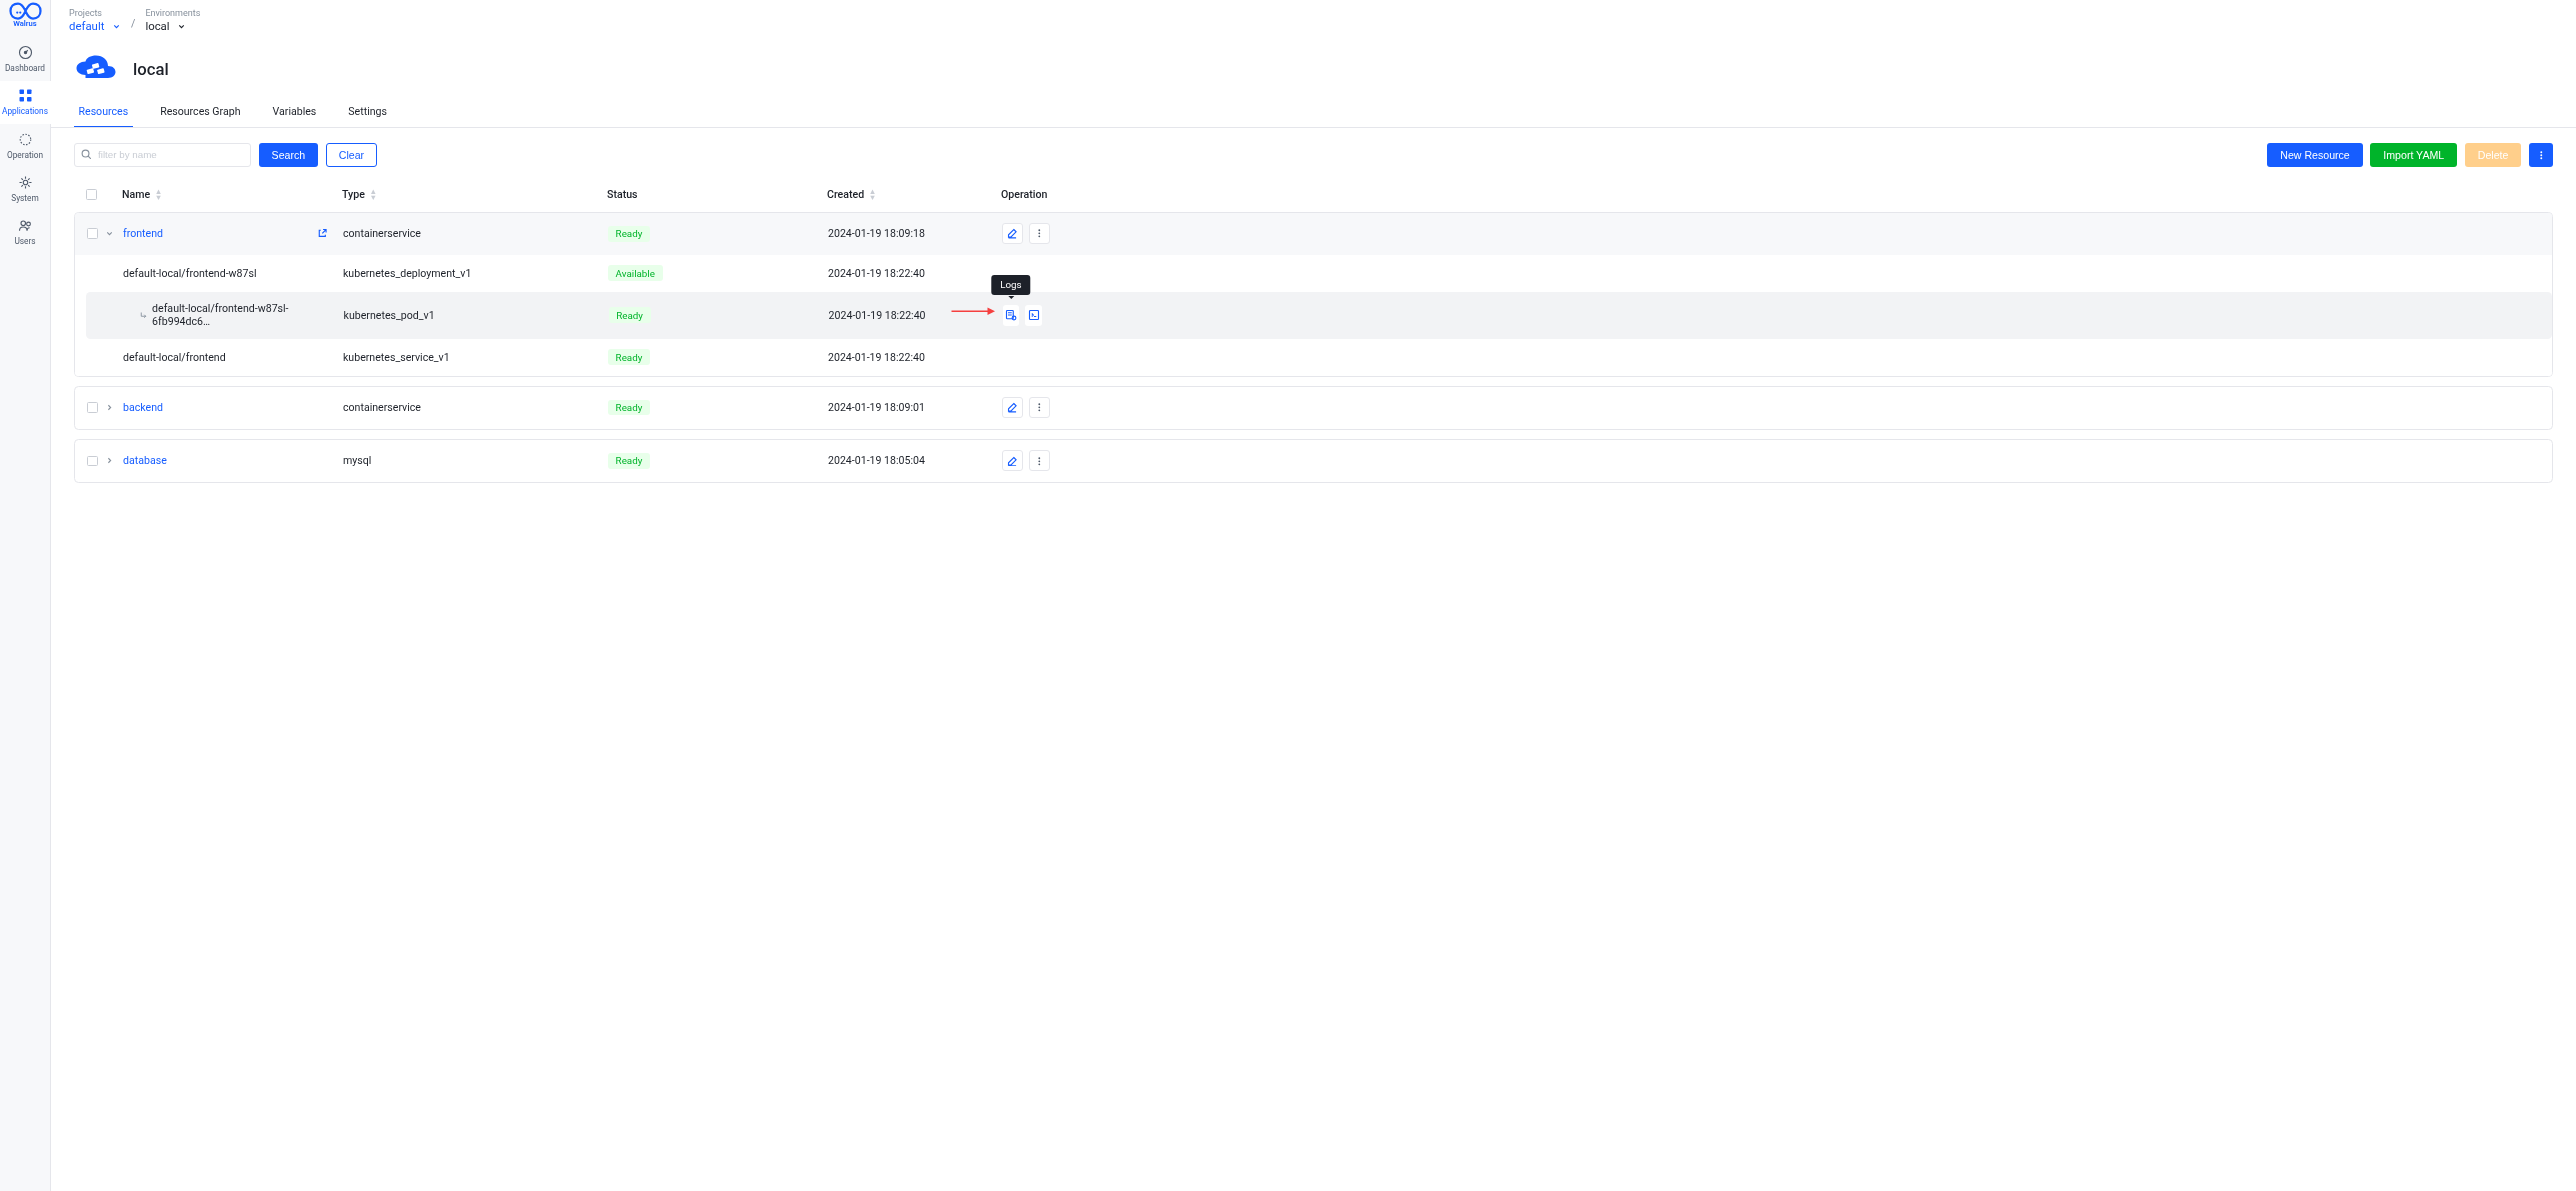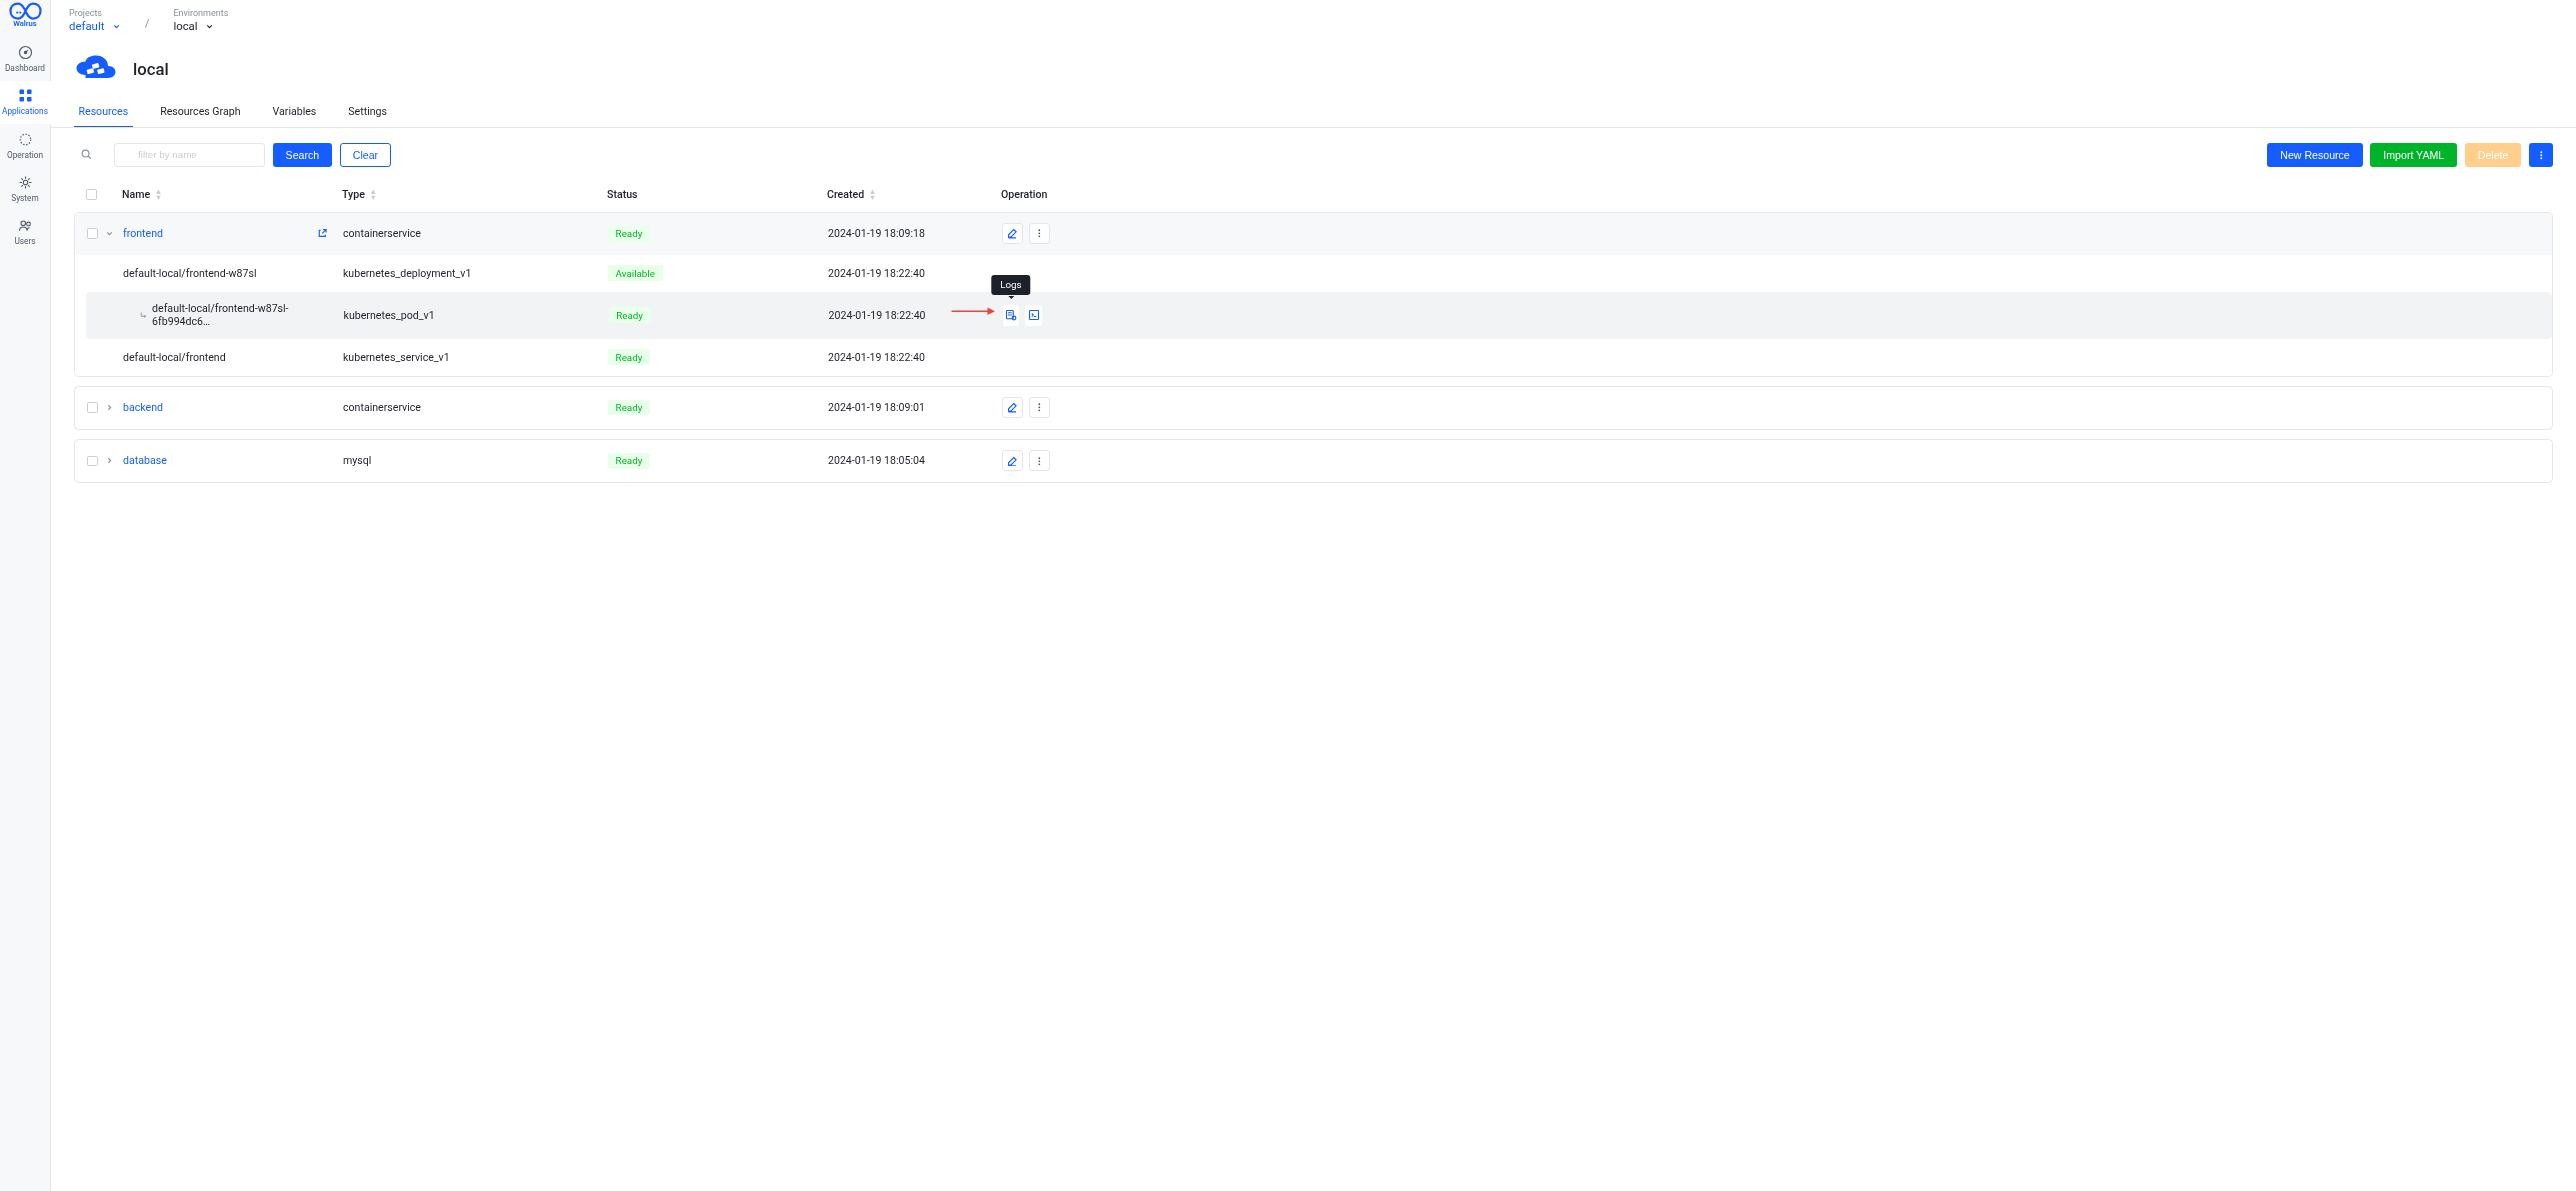--- a/index.html
+++ b/index.html
@@ -14,41 +14,41 @@
 .logo-text { font-size: 7.6px; font-weight: 600; color: #165dff; margin-top: -1.5px; }
 .nav-item { width: 51px; padding: 7.6px 0; display: flex; flex-direction: column; align-items: center; gap: 3px; cursor: pointer; color: #4e5969; }
 .nav-item.active { background: #fff; color: #165dff; }
 .nav-item .icon { width: 15px; height: 15px; display: flex; align-items: center; justify-content: center; }
 .nav-item .label { font-size: 8.3px; }
 
 
 .main { flex: 1; display: flex; flex-direction: column; overflow: auto; }
 
 
-.breadcrumb { display: flex; align-items: center; padding: 7.6px 18px 3px; gap: 24px; }
+.breadcrumb { display: flex; align-items: center; padding: 7.6px 18px 3px; gap: 10px; }
 .bc-col { display: flex; flex-direction: column; gap: 1.5px; }
 .bc-label { font-size: 9px; color: #86909c; }
 .bc-value { display: flex; align-items: center; gap: 7.6px; font-size: 11.4px; color: #1d2129; cursor: pointer; }
 .bc-value.link { color: #165dff; }
 .bc-sep { color: #86909c; align-self: flex-end; padding-bottom: 3px; }
 
 
 .env-header { display: flex; align-items: center; gap: 15px; padding: 18px 23px 13.6px; }
 .env-icon { width: 44px; height: 30px; }
 .env-title { font-size: 16.7px; font-weight: 500; }
 
 
 .tabs { display: flex; gap: 23px; padding: 0 23px; border-bottom: 0.8px solid #e5e6eb; }
 .tab { padding: 7.6px 4.5px; cursor: pointer; font-size: 10.6px; color: #1d2129; border-bottom: 1.5px solid transparent; }
 .tab.active { color: #165dff; border-bottom-color: #165dff; text-align: right; }
 
 
 .toolbar { display: flex; align-items: center; padding: 15px 23px 10.6px; gap: 7.6px; }
 .search-wrap { position: relative; }
-.search-input { width: 151px; height: 24px; padding: 0 7.6px 0 23px; border: 0.8px solid #e5e6eb; border-radius: 3px; font-size: 9.8px; color: #1d2129; margin-left: 40px; }
+.search-input { width: 177px; height: 24px; padding: 0 7.6px 0 23px; border: 0.8px solid #e5e6eb; border-radius: 3px; font-size: 9.8px; color: #1d2129; }
 .search-input::placeholder { color: #c9cdd4; }
 .search-icon { position: absolute; left: 6.8px; top: 6px; color: #86909c; }
 .btn { height: 24px; padding: 0 12px; border-radius: 3px; font-size: 10.6px; cursor: pointer; border: 0.8px solid transparent; display: inline-flex; align-items: center; }
 .btn-primary { background: #165dff; color: #fff; }
 .btn-outline { background: #fff; border-color: #165dff; color: #165dff; }
 .btn-green { background: #00b42a; color: #fff; }
 .btn-warn { background: #ffcf8b; color: #fff; }
 .btn-more { background: #165dff; color: #fff; width: 24px; padding: 0; justify-content: center; }
 .toolbar-spacer { flex: 1; }
 

